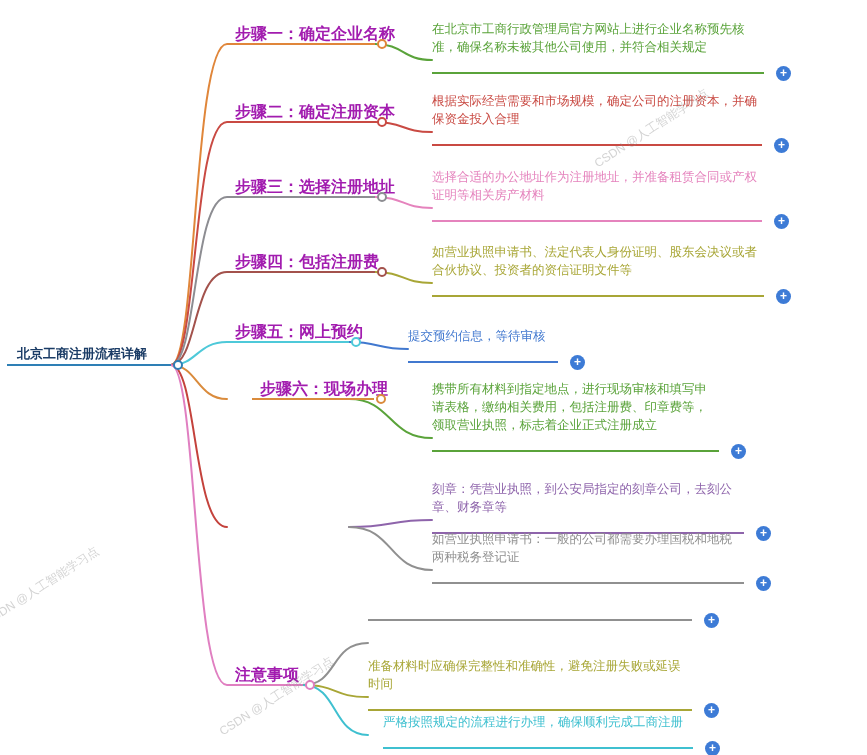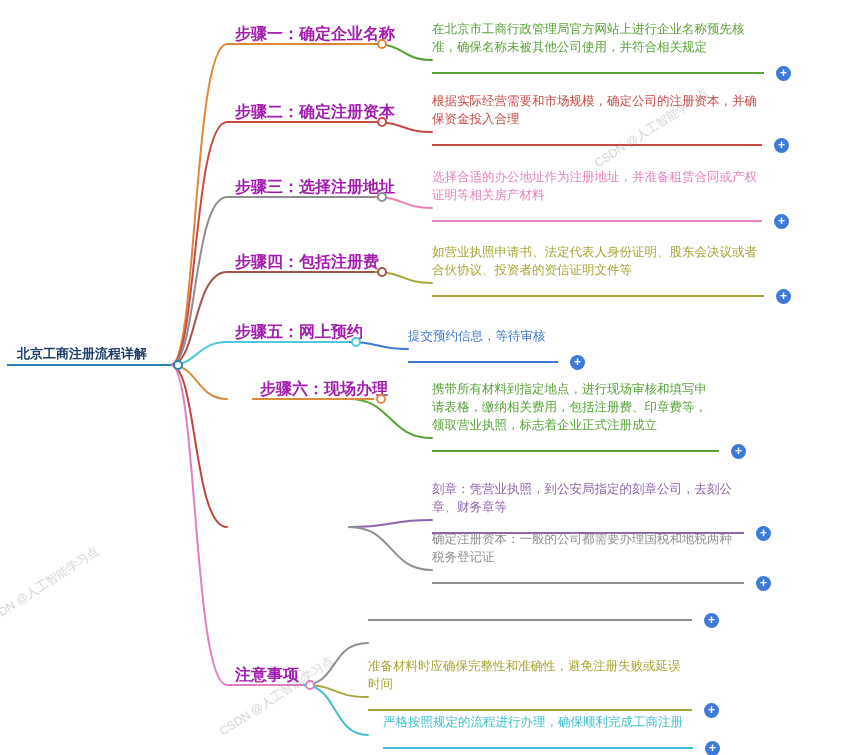--- a/index.html
+++ b/index.html
@@ -127,21 +127,21 @@
   </div>
   <div class="node detail-node" style="left: 432px; top: 380px; width: 287px; color: rgb(90, 163, 58); border-bottom-color: rgb(90, 163, 58);">
     <span>携带所有材料到指定地点，进行现场审核和填写申请表格，缴纳相关费用，包括注册费、印章费等，领取营业执照，标志着企业正式注册成立</span>
     <span class="plus" style="background: rgb(61, 123, 214);">+</span>
   </div>
   <div class="node detail-node" style="left: 432px; top: 480px; width: 312px; color: rgb(142, 100, 171); border-bottom-color: rgb(142, 100, 171);">
     <span>刻章：凭营业执照，到公安局指定的刻章公司，去刻公章、财务章等</span>
     <span class="plus" style="background: rgb(61, 123, 214);">+</span>
   </div>
   <div class="node detail-node" style="left: 432px; top: 530px; width: 312px; color: rgb(144, 144, 144); border-bottom-color: rgb(144, 144, 144);">
-    <span>确定注册资本：一般的公司都需要办理国税和地税两种税务登记证</span>
+    <span>如营业执照申请书：一般的公司都需要办理国税和地税两种税务登记证</span>
     <span class="plus" style="background: rgb(61, 123, 214);">+</span>
   </div>
   <div class="node detail-node" style="left: 368px; top: 603px; width: 324px; color: rgb(144, 144, 144); border-bottom-color: rgb(144, 144, 144);">
     <span class="plus" style="background: rgb(61, 123, 214);">+</span>
   </div>
   <div class="node detail-node" style="left: 368px; top: 657px; width: 324px; color: rgb(168, 166, 54); border-bottom-color: rgb(168, 166, 54);">
     <span>准备材料时应确保完整性和准确性，避免注册失败或延误时间</span>
     <span class="plus" style="background: rgb(61, 123, 214);">+</span>
   </div>
   <div class="node detail-node" style="left: 383px; top: 713px; width: 310px; color: rgb(63, 192, 208); border-bottom-color: rgb(63, 192, 208);">

